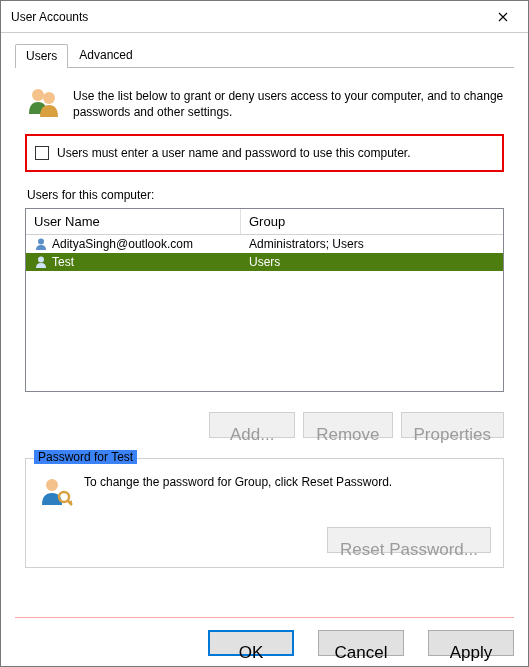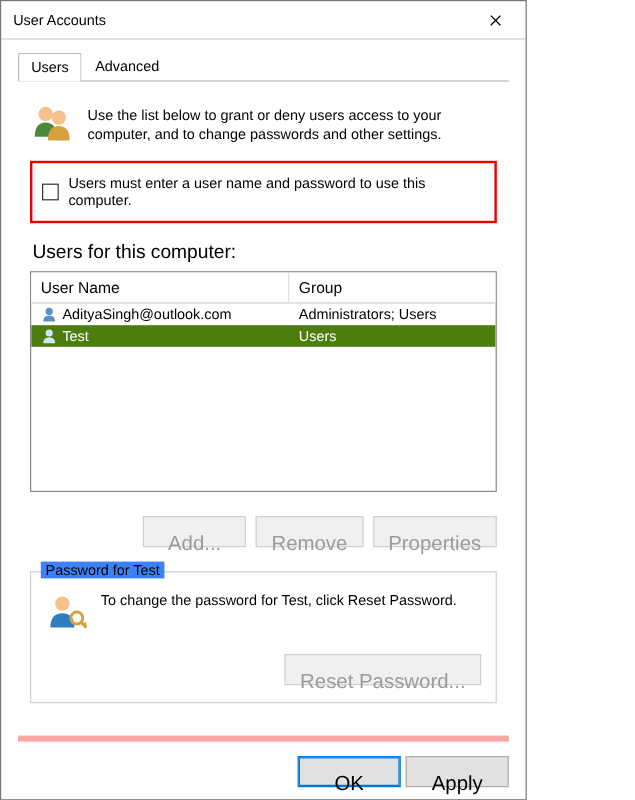--- a/index.html
+++ b/index.html
@@ -1,54 +1,54 @@
 <!DOCTYPE html>
 <html><head>
   <meta charset="utf-8">
   <style>
     * { box-sizing: border-box; font-family: "Segoe UI", Tahoma, sans-serif; }
     body { margin: 0; background: #fff; }
-    .window { width: 439px; height: 667px; background: #fff; border: 1px solid #777; position: relative; }
+    .window { width: 529px; height: 667px; background: #fff; border: 1px solid #777; position: relative; }
     .titlebar { height: 32px; display: flex; align-items: center; padding: 0 2px 0 10px; font-size: 12px; color: #000; border-bottom: 1px solid #ccc; }
     .titlebar-title { flex: 1; }
     .close-btn { width: 46px; height: 30px; display: flex; align-items: center; justify-content: center; cursor: pointer; }
     .close-btn svg { width: 10px; height: 10px; }
     .client { padding: 10px 14px; }
     .tabs { display: flex; border-bottom: 1px solid #bbb; position: relative; }
     .tab { padding: 4px 10px 5px; font-size: 12px; color: #000; border: 1px solid transparent; border-bottom: none; cursor: pointer; }
     .tab.active { border-color: #bbb; background: #fff; position: relative; top: 1px; border-top-left-radius: 2px; border-top-right-radius: 2px; }
     .panel { padding: 16px 10px 10px; }
     .intro { display: flex; gap: 12px; align-items: flex-end; }
     .intro-icon { width: 36px; height: 36px; flex-shrink: 0; }
     .intro-text { font-size: 12px; color: #000; line-height: 1.35; }
     .highlight-box { border: 2.5px solid #e60000; margin-top: 14px; padding: 10px 8px; display: flex; align-items: center; gap: 8px; }
     .checkbox { width: 14px; height: 14px; border: 1px solid #333; background: #fff; flex-shrink: 0; }
     .chk-label { font-size: 12px; }
-    .section-label { font-size: 16px; margin: 16px 0 6px 2px; }
+    .section-label { font-size: 12px; margin: 16px 0 6px 2px; }
     .list-box { border: 1px solid #828790; height: 184px; background: #fff; overflow: hidden; }
     .list-header { display: flex; background: #fff; border-bottom: 1px solid #d0d0d0; }
     .col { font-size: 13px; padding: 5px 8px; border-right: 1px solid #e0e0e0; }
     .col.c1 { width: 215px; }
     .col.c2 { flex: 1; border-right: none; }
     .row { display: flex; font-size: 12px; align-items: center; }
     .row .cell { padding: 2px 8px; display: flex; align-items: center; gap: 4px; }
     .row .cell.c1 { width: 215px; }
     .row .cell.c2 { flex: 1; }
     .row.selected { background: #4d7c0f; color: #fff; }
     .user-icon { width: 14px; height: 14px; flex-shrink: 0; }
     .btn-row { display: flex; justify-content: flex-end; gap: 8px; margin-top: 20px; }
     .btn { min-width: 86px; height: 25px; font-size: 17px; border: 1px solid #adadad; background: #e1e1e1; color: #000; padding: 12px 12px; cursor: pointer; }
     .btn.disabled { color: #9b9b9b; background: #f0f0f0; border-color: #d0d0d0; cursor: default; }
     .btn.default { border: 1px solid #0078d7; box-shadow: inset 0 0 0 1px #0078d7; }
     .fieldset { border: 1px solid #d0d0d0; margin-top: 20px; padding: 16px 12px 14px; position: relative; }
     .fieldset-legend { position: absolute; top: -9px; left: 8px; background: #3b82f6; padding: 0 4px; font-size: 12px; }
     .pw-row { display: flex; gap: 10px; align-items: flex-start; }
     .pw-icon { width: 36px; height: 36px; flex-shrink: 0; }
     .pw-text { font-size: 12px; }
-    .dialog-buttons { position: absolute; bottom: 10px; right: 14px; display: flex; gap: 4px; border-top: 5px solid #fca5a5; padding-top: 12px; left: 14px; justify-content: flex-end; }
+    .dialog-buttons { position: absolute; bottom: 10px; right: 14px; display: flex; gap: 24px; border-top: 1px solid #fca5a5; padding-top: 12px; left: 14px; justify-content: flex-end; }
   </style>
 </head>
 <body>
 
 <div class="window">
   <div class="titlebar">
     <span class="titlebar-title">User Accounts</span>
     <div class="close-btn">
       <svg viewBox="0 0 10 10">
           <path d="M1 1 L9 9 M9 1 L1 9" stroke="#000" stroke-width="1.1" fill="none"></path>
@@ -112,25 +112,26 @@
       </div>
       <div class="fieldset">
         <div class="fieldset-legend">Password for Test</div>
         <div class="pw-row">
           <svg class="pw-icon" viewBox="0 0 36 36">
             <circle cx="14" cy="10" r="6" fill="#f4c28a"></circle>
             <path d="M4 30 Q4 18 14 18 Q24 18 24 30 Z" fill="#2d7fbf"></path>
             <circle cx="26" cy="22" r="5" fill="none" stroke="#d9a040" stroke-width="2.5"></circle>
             <path d="M29 25 L34 30 M31 27 L34 27" stroke="#d9a040" stroke-width="2.5"></path>
           </svg>
-          <div class="pw-text">To change the password for Test, click Reset Password.</div>
+          <div class="pw-text">To change the password for Group, click Reset Password.</div>
         </div>
         <div class="btn-row" style="margin-top:16px;">
           <button class="btn disabled" style="min-width:130px;">Reset Password...</button>
         </div>
       </div>
     </div>
   </div>
   <div class="dialog-buttons">
     <button class="btn default">OK</button>
+    <button class="btn">Cancel</button>
     <button class="btn">Apply</button>
   </div>
 </div>
 
 </body></html>

